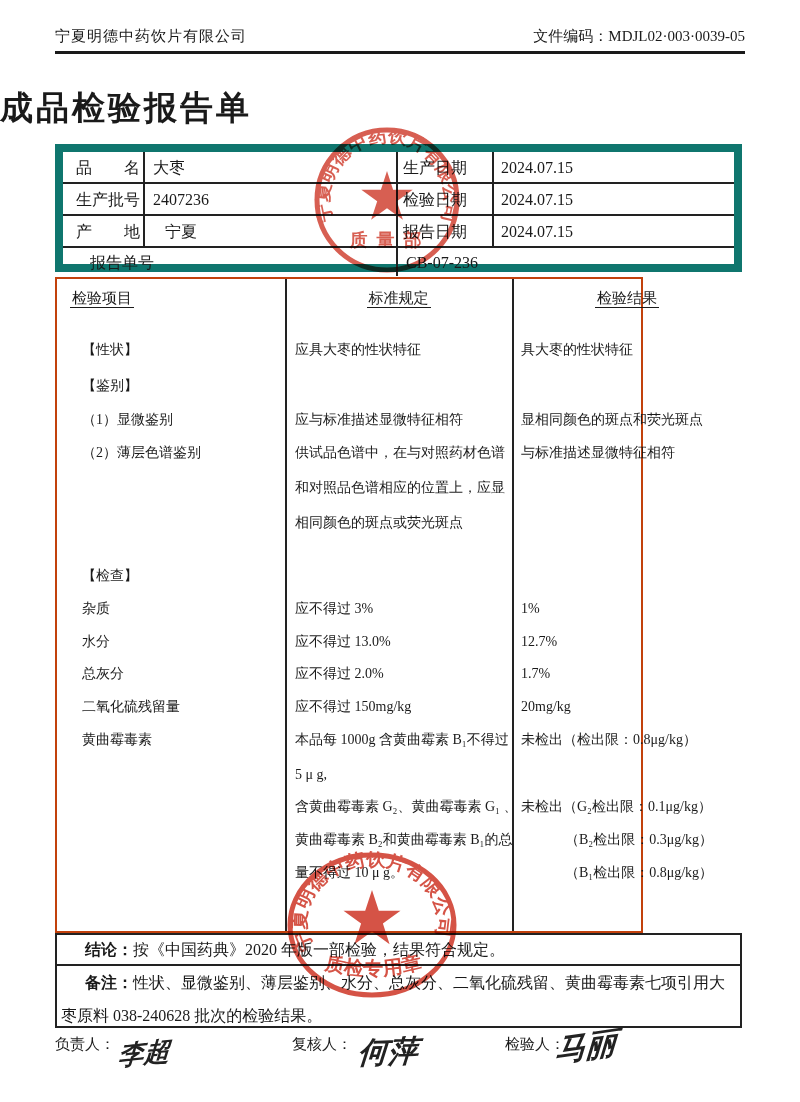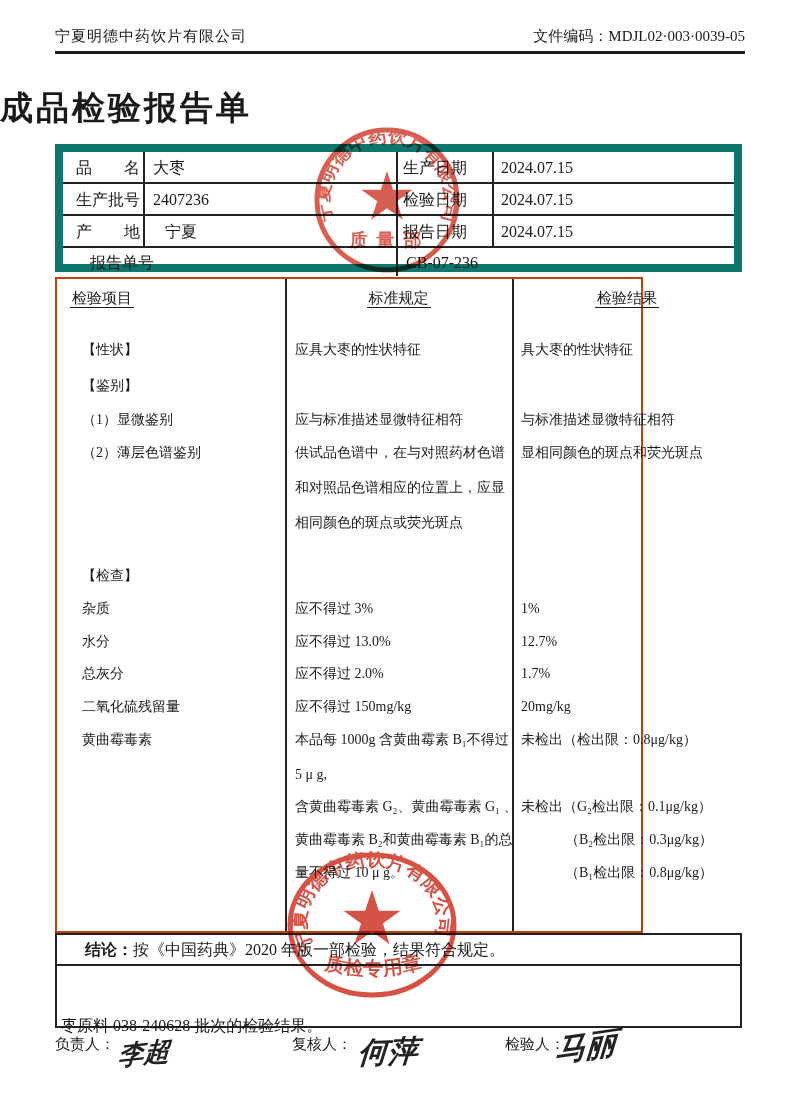--- a/index.html
+++ b/index.html
@@ -51,21 +51,21 @@
   #col-result .ln:nth-child(7){top:416px} #col-result .ln:nth-child(8){top:449px}
   #col-result .ln:nth-child(9){top:516px} #col-result .ln:nth-child(10){top:549px}
   #col-result .ln:nth-child(11){top:582px}#col-result .ln:nth-child(12){top:615px}
   #col-result .ln:nth-child(n+10){left:53px;} 
   
   #bottom-rows{position:absolute;left:55px;top:933px;width:687px;height:95px;
     border:2px solid #222;box-sizing:border-box;font-size:16px;}
   #bottom-rows .hline{position:absolute;left:0;top:29px;width:100%;height:0;border-top:2px solid #222;}
   #concl-line{position:absolute;left:28px;top:0;height:29px;line-height:29px;white-space:nowrap;}
   #remark-l1{position:absolute;left:28px;top:33px;height:30px;line-height:30px;white-space:nowrap;}
-  #remark-l2{position:absolute;left:4px;top:77px;height:28px;line-height:28px;white-space:nowrap;text-align:center;}
+  #remark-l2{position:absolute;left:4px;top:67px;height:28px;line-height:28px;white-space:nowrap;text-align:center;}
   .lbl-bold{font-weight:bold;}
   
   .sig-label{position:absolute;top:1032px;font-size:15px;height:24px;line-height:24px;}
   .sig-name{position:absolute;font-size:28px;font-style:italic;color:#222;
     white-space:nowrap;font-weight:bold;}
   #sig-name-resp{left:118px;top:1036px;transform:rotate(-6deg) skewX(-10deg);font-size:26px;}
   #sig-name-review{left:358px;top:1032px;transform:rotate(-2deg) skewX(-6deg);font-size:30px;}
   #sig-name-insp{left:555px;top:1026px;transform:rotate(-8deg) skewX(-12deg);font-size:31px;}
   
   .stamp{position:absolute;mix-blend-mode:multiply;pointer-events:none;}
@@ -141,36 +141,37 @@
         <div class="ln">应不得过 2.0%</div>
         <div class="ln">应不得过 150mg/kg</div>
         <div class="ln">本品每 1000g 含黄曲霉素 B₁不得过</div>
         <div class="ln">5 μ g,</div>
         <div class="ln">含黄曲霉毒素 G₂、黄曲霉毒素 G₁ 、</div>
         <div class="ln">黄曲霉毒素 B₂和黄曲霉毒素 B₁的总</div>
         <div class="ln">量不得过 10 μ g。</div>
       </div>
     <div class="col" id="col-result">
         <div class="ln">具大枣的性状特征</div>
+        <div class="ln">显相同颜色的斑点和荧光斑点</div>
         <div class="ln">与标准描述显微特征相符</div>
-        <div class="ln">显相同颜色的斑点和荧光斑点</div>
         <div class="ln">1%</div>
         <div class="ln">12.7%</div>
         <div class="ln">1.7%</div>
         <div class="ln">20mg/kg</div>
         <div class="ln">未检出（检出限：0.8μg/kg）</div>
         <div class="ln">未检出（G₂检出限：0.1μg/kg）</div>
         <div class="ln">（B₂检出限：0.3μg/kg）</div>
         <div class="ln">（B₁检出限：0.8μg/kg）</div>
       </div>
   </div>
 
   <div id="bottom-rows">
     <div class="hline"></div>
     <div id="concl-line"><span class="lbl-bold">结论：</span><span>按《中国药典》2020 年版一部检验，结果符合规定。</span></div>
+    <div id="remark-l1"><span class="lbl-bold">备注：</span><span>性状、显微鉴别、薄层鉴别、水分、总灰分、二氧化硫残留、黄曲霉毒素七项引用大</span></div>
     <div id="remark-l2">枣原料 038-240628 批次的检验结果。</div>
   </div>
 
   <div class="sig-label" style="left:55px">负责人：</div>
   <div class="sig-label" style="left:292px">复核人：</div>
   <div class="sig-label" style="left:505px">检验人：</div>
   <div class="sig-name" id="sig-name-resp">李超</div>
   <div class="sig-name" id="sig-name-review">何萍</div>
   <div class="sig-name" id="sig-name-insp">马丽</div>
 

